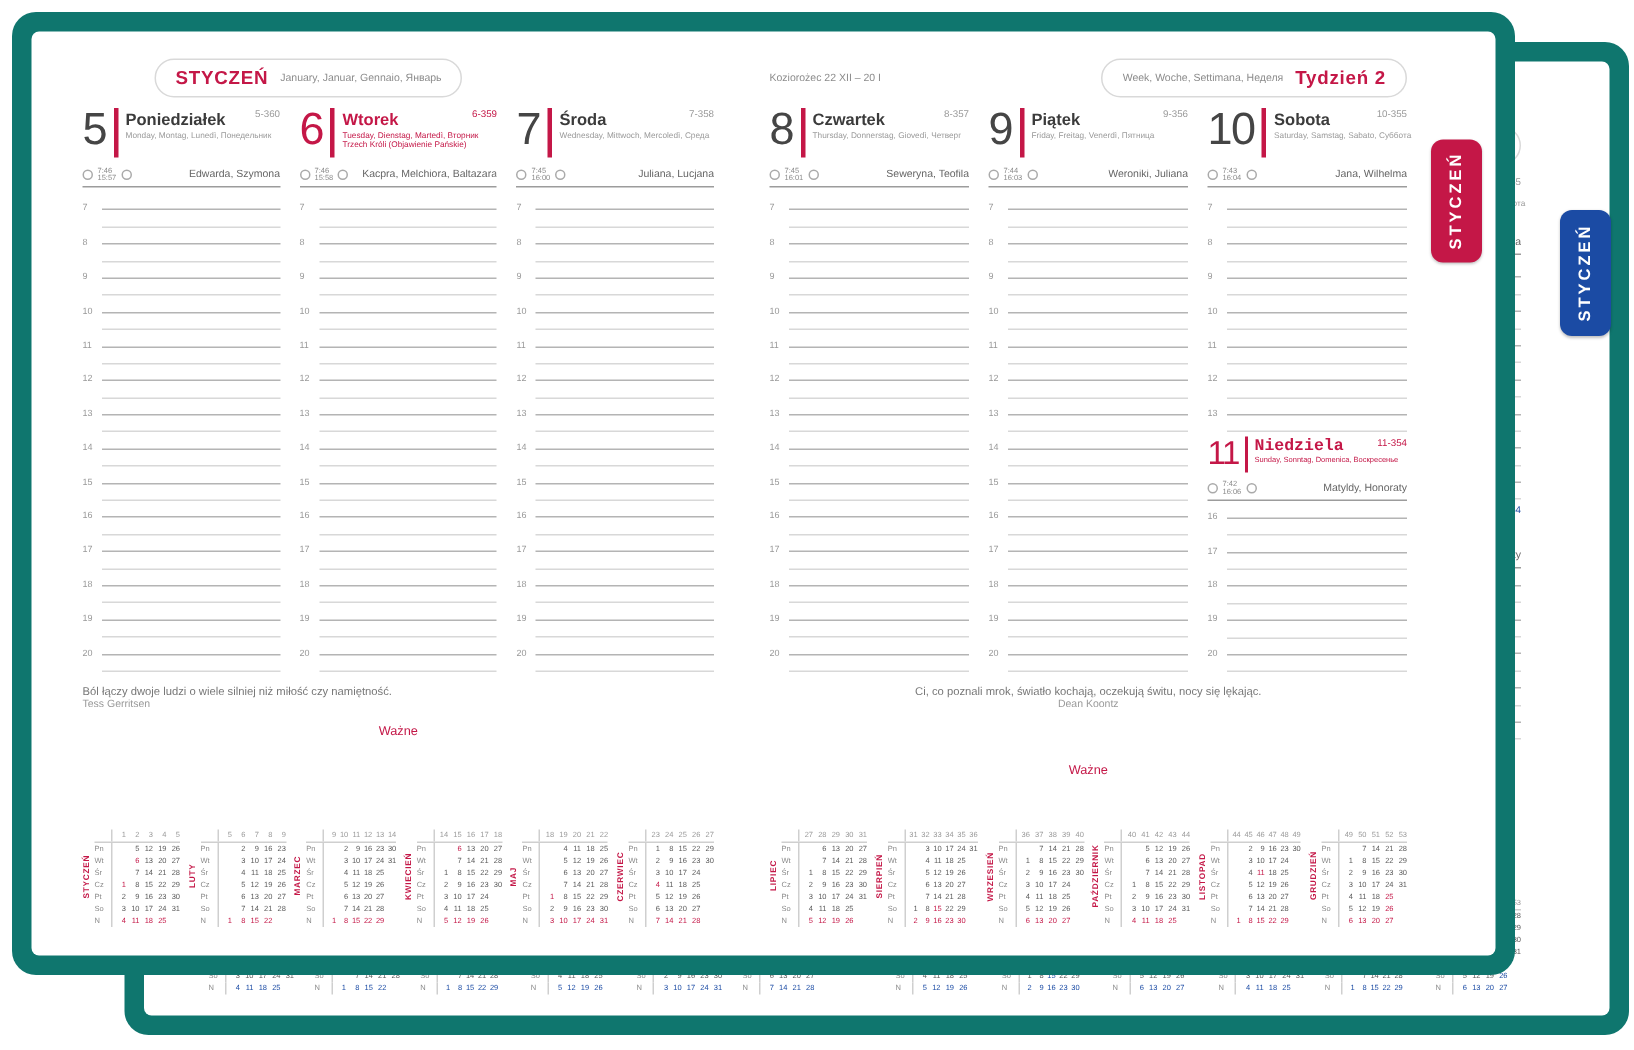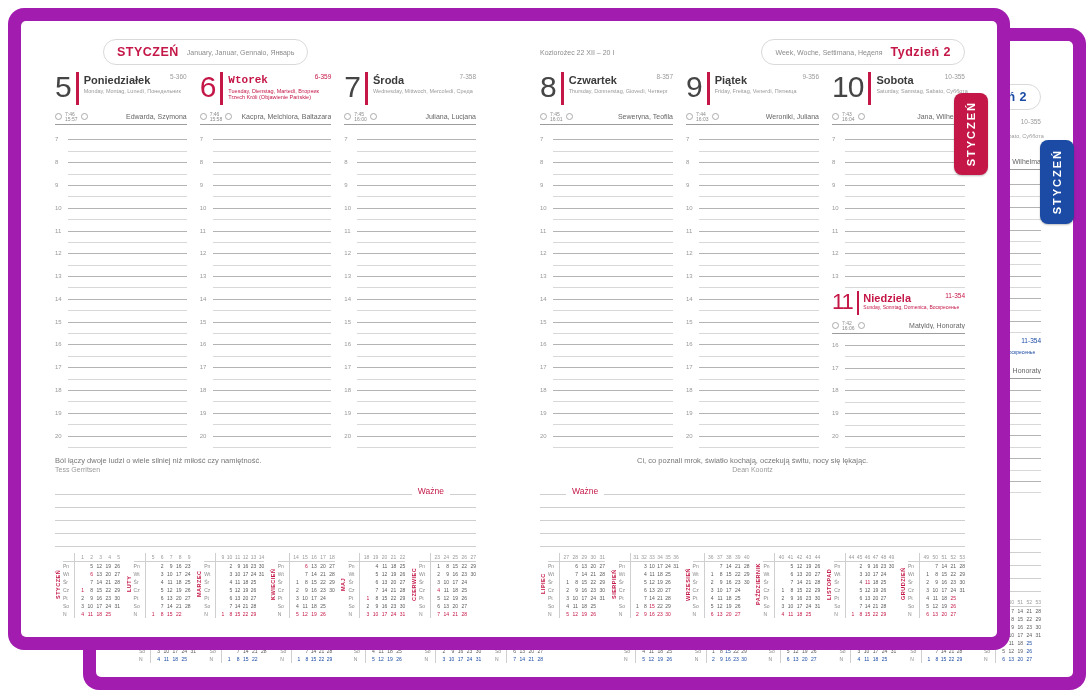--- a/index.html
+++ b/index.html
@@ -1,54 +1,54 @@
 <!DOCTYPE html>
 <html><head>
 <meta charset="utf-8">
 <style>
   html,body{margin:0;padding:0;}
   body{width:1089px;height:700px;overflow:hidden;position:relative;background:#fff;
        font-family:"Liberation Sans","DejaVu Sans",sans-serif;}
   #stage{position:absolute;inset:0;}
-  .cover{position:absolute;background:#a21caf;border-radius:16px;}
+  .cover{position:absolute;background:#0f766e;border-radius:16px;}
   .back-cover{left:83px;top:28px;width:1003px;height:662px;}
   .front-cover{left:8px;top:8px;width:1002px;height:642px;}
   .page-area{position:absolute;left:13px;top:13px;right:13px;bottom:13px;background:#fff;
              border-radius:5px;overflow:hidden;}
   .tab{position:absolute;width:34px;display:flex;align-items:center;justify-content:center;
        color:#fff;border-radius:8px;box-shadow:0 1px 2px rgba(0,0,0,.25);cursor:pointer;}
   .tab span{writing-mode:vertical-rl;transform:rotate(180deg);font-size:11px;font-weight:bold;
        letter-spacing:2px;}
   .tab-red{left:946px;top:85px;height:82px;background:#c41747;}
   .tab-blue{left:957px;top:112px;height:84px;background:#1b4ba4;}
 
   .spread{position:absolute;width:977px;height:616px;--acc:#c41747;--num:#454545;}
   .spread.blue{--acc:#1b4ba4;left:1px;top:25px;}
   .page{position:absolute;top:0;height:100%;}
   .page.pl{left:34px;width:421px;}
-  .page.pr{left:519px;width:425px;}
+  .page.pr{left:492px;width:425px;}
 
   .ph-row{height:30px;margin-top:16px;display:flex;align-items:center;justify-content:space-between;}
   .pill{display:inline-flex;align-items:center;height:24px;border:1.5px solid #d9d9d9;
         border-radius:14px;padding:0 13px;background:#fff;}
   .pill .big{font-size:12.5px;font-weight:bold;color:var(--acc);letter-spacing:.5px;}
   .pill .small{font-size:7px;color:#8c8c8c;margin-left:8px;}
   .pill .small.lead{margin-left:0;margin-right:8px;}
   .pl .pill{margin-left:48px;}
   .zodiac{font-size:7px;color:#8c8c8c;}
 
   .cols{display:flex;gap:13px;margin-top:4px;}
   .dcol{flex:1;min-width:0;}
   .dh{position:relative;height:38px;display:flex;align-items:flex-start;}
   .dh .num{font-size:30px;line-height:32px;font-weight:400;color:var(--num);letter-spacing:-1px;}
   .dh.red .num{color:var(--acc);}
   .dh .bar{width:3px;height:33px;background:var(--acc);margin:1px 5px 0 5px;flex:none;}
   .dh .blk{padding-top:3px;min-width:0;}
   .dh .dname{font-size:11px;font-weight:bold;color:#3b3b3b;line-height:13px;}
-  .dh.red .dname{color:var(--acc);font-family:Liberation Mono, monospace;}
+  .dh.red .dname{color:var(--acc);}
   .dh .dtr{font-size:5.5px;color:#9a9a9a;margin-top:1px;white-space:nowrap;}
   .dh.red .dtr{color:var(--acc);}
   .dh .dhol{font-size:5.5px;color:var(--acc);white-space:nowrap;}
   .doy{position:absolute;top:2px;right:0;font-size:6.5px;color:#9a9a9a;}
   .dh.red .doy,.nied .doy{color:var(--acc);}
 
   .sunrow{height:15px;border-bottom:1px solid #9c9c9c;display:flex;align-items:center;
           justify-content:space-between;}
   .suni{display:flex;align-items:center;gap:3px;}
   .circ{width:5px;height:5px;border:1px solid #aaa;border-radius:50%;}
@@ -57,30 +57,30 @@
 
   .grid{margin-top:4px;}
   .hrow{position:relative;height:11.4px;}
   .hrow .hl{position:absolute;left:13px;right:0;bottom:0;border-bottom:1px solid #b4b4b4;}
   .hrow.half .hl{left:13px;border-bottom-color:#d8d8d8;}
   .hlabel{position:absolute;left:0;bottom:-2px;font-size:6px;color:#999;}
 
   .nied{position:relative;height:28px;display:flex;align-items:flex-start;margin-top:2px;}
   .nied .num{font-size:22px;line-height:24px;color:var(--acc);letter-spacing:-1px;}
   .nied .bar{width:2.5px;height:24px;background:var(--acc);margin:1px 4px 0 4px;flex:none;}
-  .nied .dname{font-size:11px;font-weight:bold;color:var(--acc);line-height:12px;padding-top:2px;}
+  .nied .dname{font-size:11px;font-weight:bold;color:var(--acc);line-height:12px;padding-top:2px;font-family:Liberation Mono, monospace;}
   .nied .dtr{font-size:5px;color:var(--acc);white-space:nowrap;}
 
   .qrow{margin-top:8px;height:24px;}
   .qtext{font-size:7.5px;color:#777;line-height:9px;}
   .qauth{font-size:7px;color:#9a9a9a;line-height:9px;}
   .qrow.right{text-align:center;}
 
   .wz{margin-top:2px;}
-  .wz-row{height:13px;display:flex;align-items:flex-end;}
+  .wz-row{height:13px;display:flex;align-items:center;flex-direction:column;}
   .wz-line{border-bottom:1px solid #cfcfcf;flex:1;}
   .wz-line.short{flex:0 0 26px;}
   .wz-label{font-size:8.5px;color:var(--acc);margin:0 6px;line-height:8px;}
 
   .minis{margin-top:6px;display:flex;justify-content:space-between;}
   .mcal{display:flex;align-items:flex-start;}
   .mname{writing-mode:vertical-rl;transform:rotate(180deg);font-size:5.5px;font-weight:bold;
          color:var(--acc);letter-spacing:.5px;margin-right:2px;height:62px;text-align:center;}
   .mrow{display:flex;height:8px;line-height:8px;}
   .mrow.head{border-bottom:1px solid #cfcfcf;}

